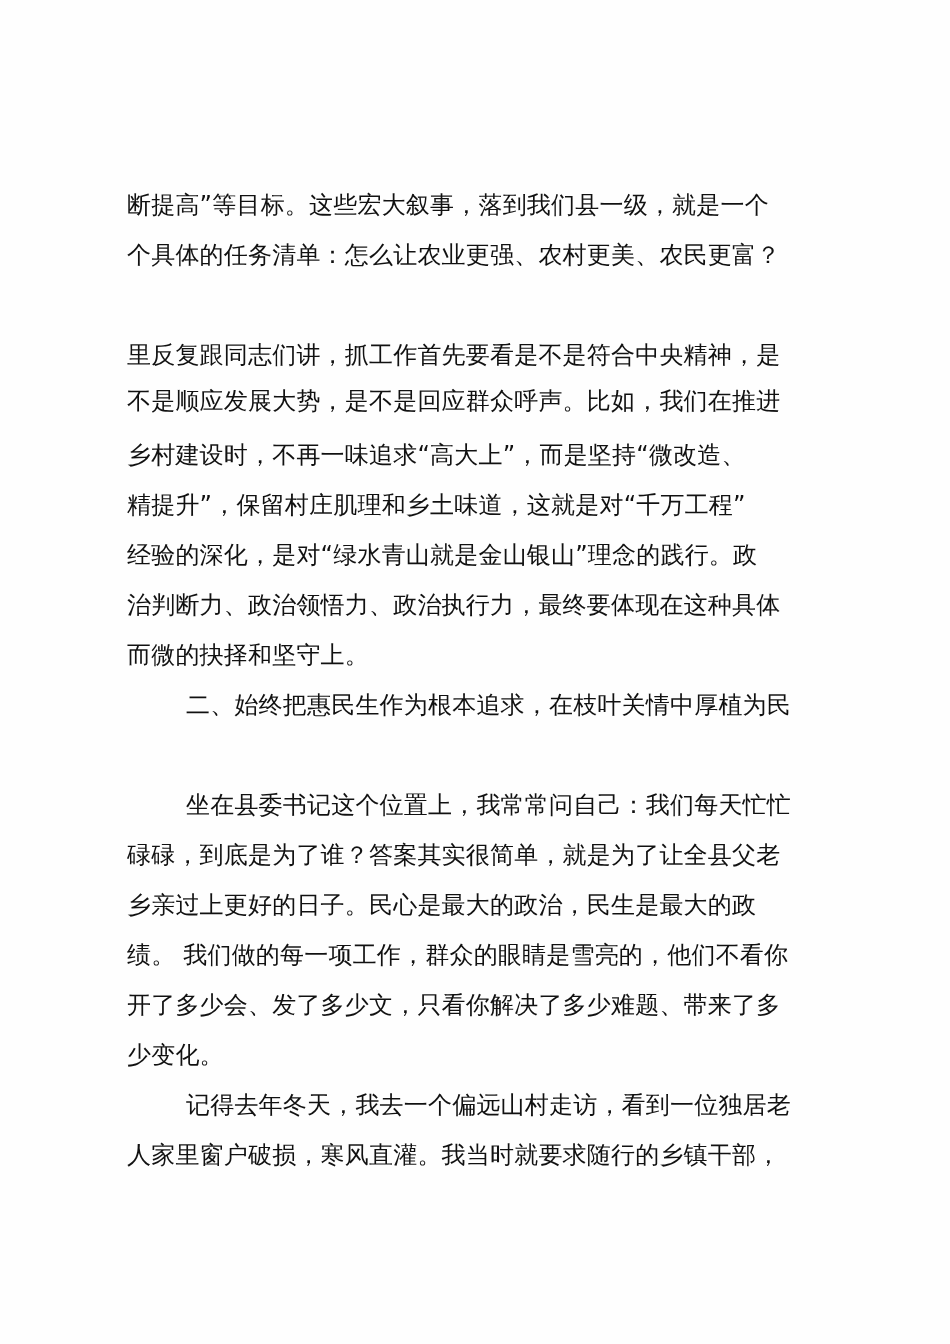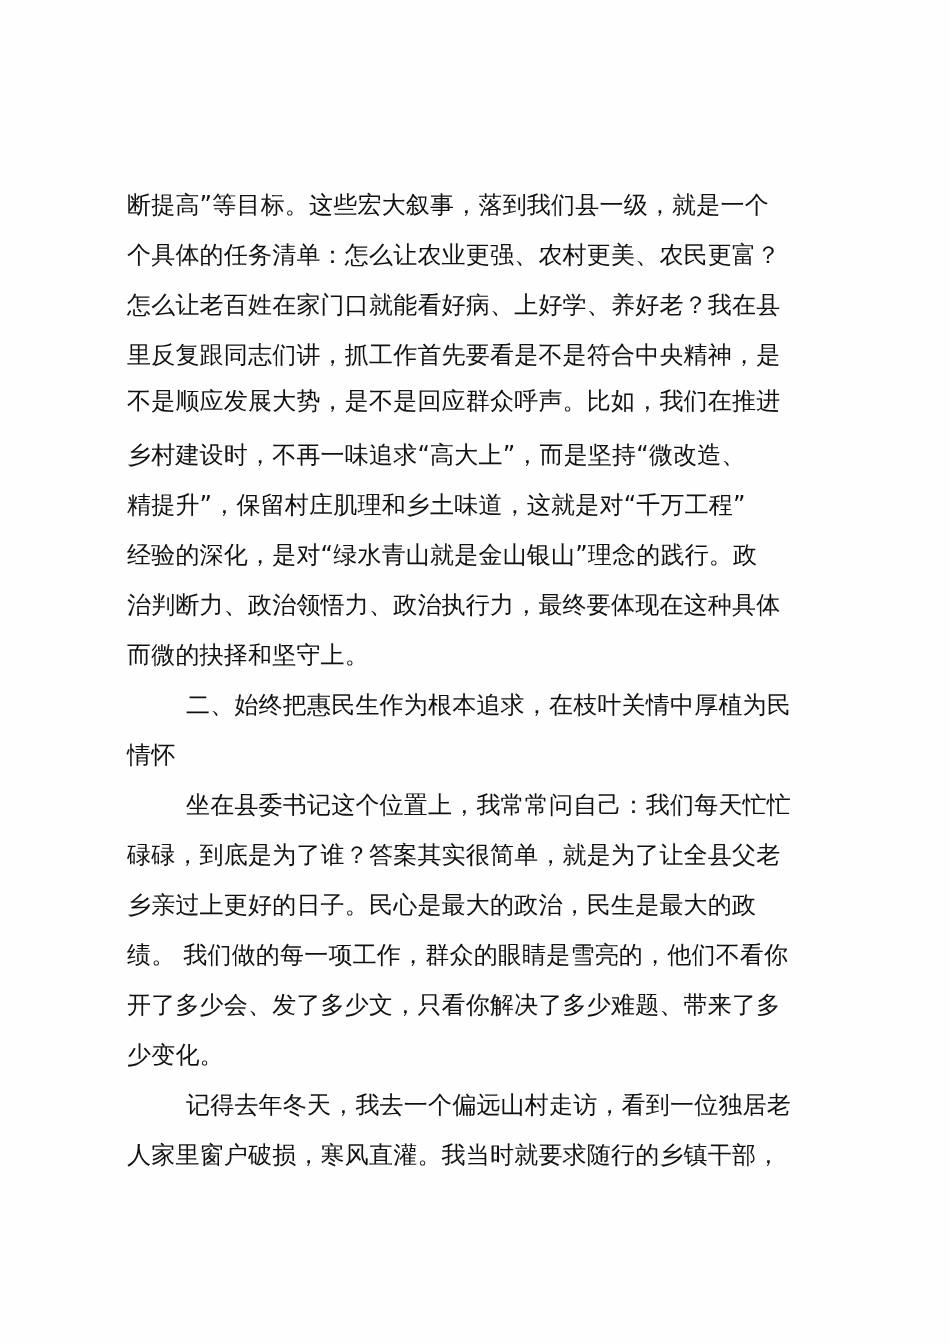--- a/index.html
+++ b/index.html
@@ -20,31 +20,29 @@
   .line.indent { left: 186px; }
   .line.heading { font-family: Liberation Serif, serif; }
 </style>
 </head>
 <body>
 
 <div class="page">
 
   <div class="line" style="top:188px">断提高”等目标。这些宏大叙事，落到我们县一级，就是一个</div>
   <div class="line" style="top:238px">个具体的任务清单：怎么让农业更强、农村更美、农民更富？</div>
-  <div class="line" style="top:288px">怎么让老百姓在家门口就能看好病、上好学、养好老？我在县</div>
   <div class="line" style="top:338px">里反复跟同志们讲，抓工作首先要看是不是符合中央精神，是</div>
   <div class="line" style="top:384px">不是顺应发展大势，是不是回应群众呼声。比如，我们在推进</div>
   <div class="line" style="top:438px">乡村建设时，不再一味追求“高大上”，而是坚持“微改造、</div>
   <div class="line" style="top:488px">精提升”，保留村庄肌理和乡土味道，这就是对“千万工程”</div>
   <div class="line" style="top:538px">经验的深化，是对“绿水青山就是金山银山”理念的践行。政</div>
   <div class="line" style="top:588px">治判断力、政治领悟力、政治执行力，最终要体现在这种具体</div>
   <div class="line" style="top:638px">而微的抉择和坚守上。</div>
 
   <div class="line indent heading" style="top:688px">二、始终把惠民生作为根本追求，在枝叶关情中厚植为民</div>
-  <div class="line heading" style="top:738px">情怀</div>
 
   <div class="line indent" style="top:788px">坐在县委书记这个位置上，我常常问自己：我们每天忙忙</div>
   <div class="line" style="top:838px">碌碌，到底是为了谁？答案其实很简单，就是为了让全县父老</div>
   <div class="line" style="top:888px">乡亲过上更好的日子。民心是最大的政治，民生是最大的政</div>
   <div class="line" style="top:938px">绩。 我们做的每一项工作，群众的眼睛是雪亮的，他们不看你</div>
   <div class="line" style="top:988px">开了多少会、发了多少文，只看你解决了多少难题、带来了多</div>
   <div class="line" style="top:1038px">少变化。</div>
 
   <div class="line indent" style="top:1088px">记得去年冬天，我去一个偏远山村走访，看到一位独居老</div>
   <div class="line" style="top:1138px">人家里窗户破损，寒风直灌。我当时就要求随行的乡镇干部，</div>

